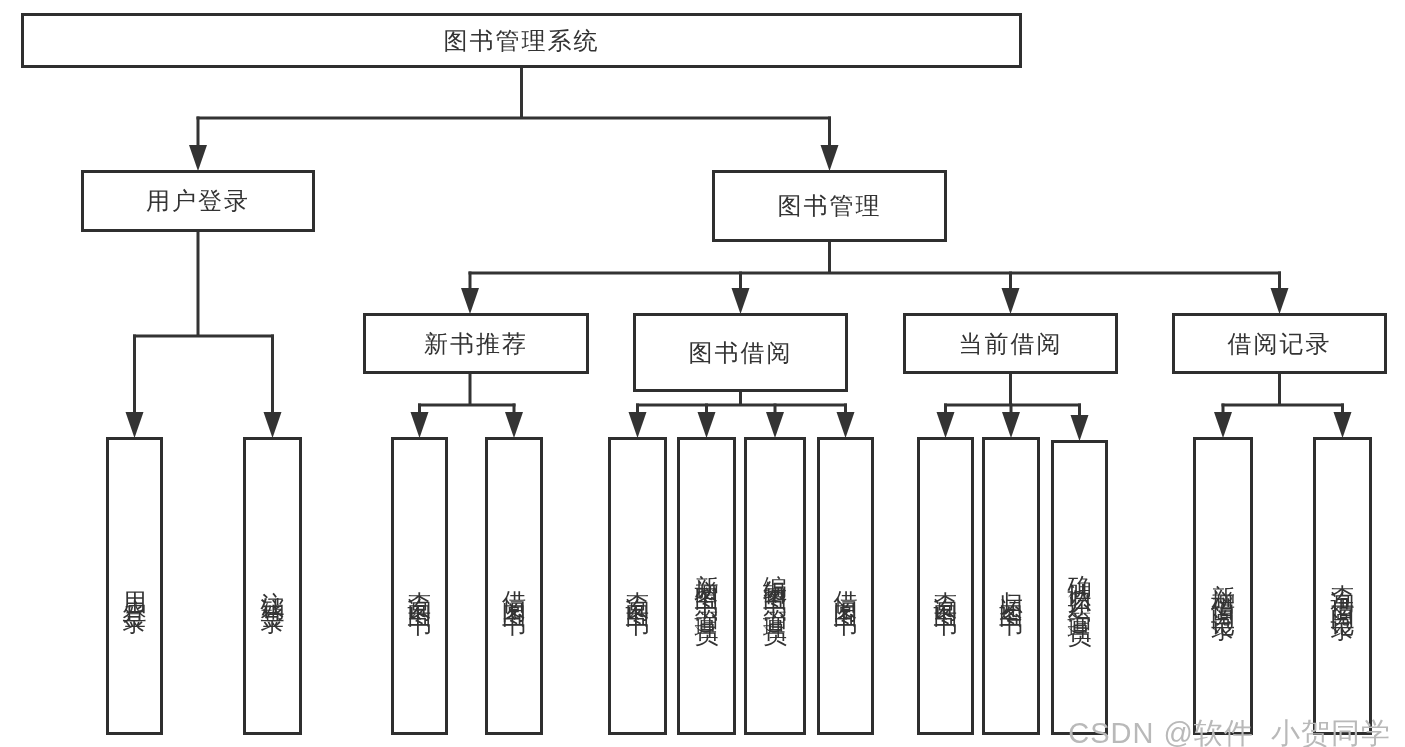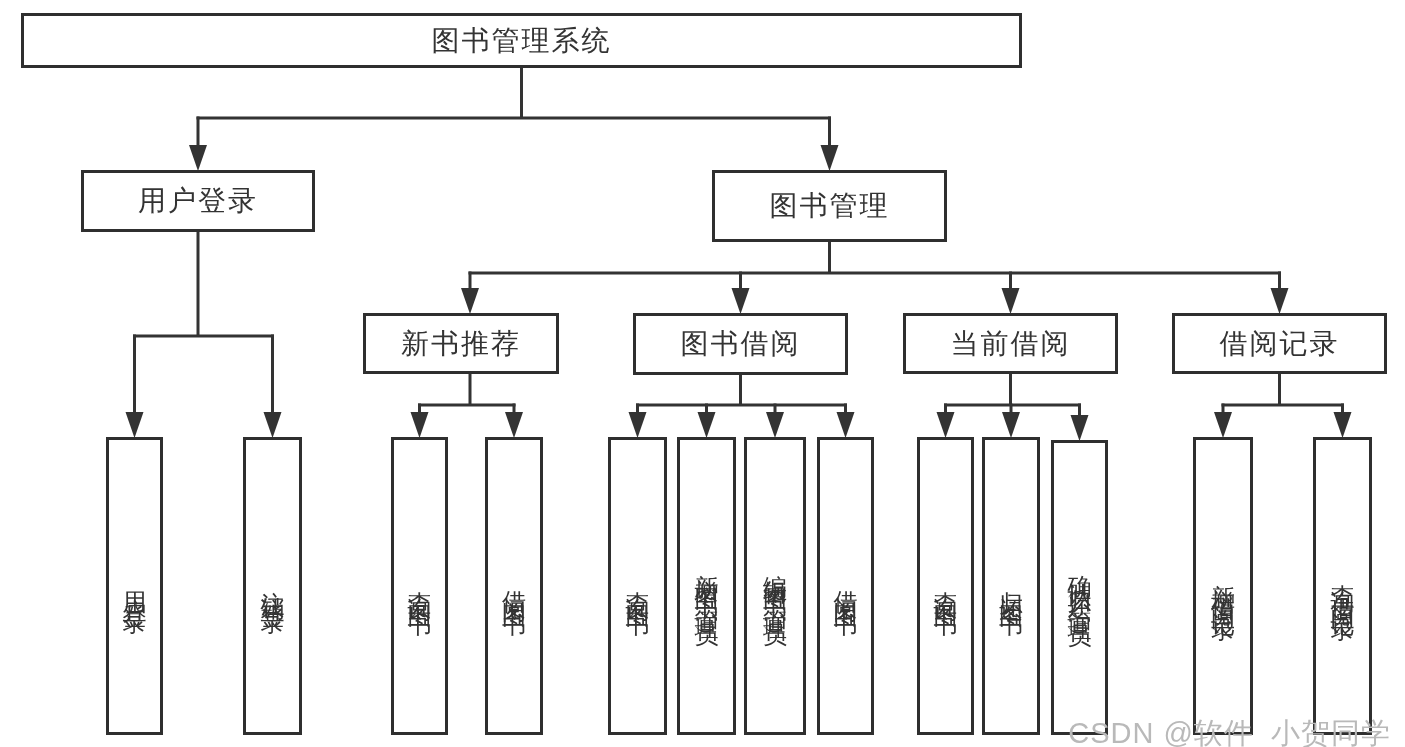--- a/index.html
+++ b/index.html
@@ -16,21 +16,21 @@
     box-sizing:border-box;
     background:#ffffff;
     border:3px solid #2f2f2f;
     display:flex;
     align-items:center;
     justify-content:center;
     color:#333333;
     z-index:2;
   }
   .node.h{
-    font-size:28px;
+    font-size:24px;
     letter-spacing:2px;
     white-space:nowrap;
   }
   .node.v{
     font-size:24px;
     writing-mode:vertical-rl;
     text-orientation:mixed;
     letter-spacing:7px;
     line-height:1.0;
   }
@@ -102,22 +102,22 @@
         <line x1="1223" y1="403.5" x2="1223" y2="420"></line>
         <polygon points="1214,412 1232,412 1223,438" stroke="none" fill="#333333"></polygon>
         <line x1="1342.5" y1="403.5" x2="1342.5" y2="420"></line>
         <polygon points="1333.5,412 1351.5,412 1342.5,438" stroke="none" fill="#333333"></polygon>
       </g>
     </svg>
   <div id="watermark" style="color: rgb(185, 185, 185);">CSDN @软件_小贺同学</div>
 <div class="node h" style="left: 21px; top: 13px; width: 1001px; height: 55px; border-color: rgb(47, 47, 47); color: rgb(51, 51, 51);">图书管理系统</div>
     <div class="node h" style="left: 81px; top: 170px; width: 234px; height: 62px; border-color: rgb(47, 47, 47); color: rgb(51, 51, 51);">用户登录</div>
     <div class="node h" style="left: 712px; top: 170px; width: 235px; height: 72px; border-color: rgb(47, 47, 47); color: rgb(51, 51, 51);">图书管理</div>
-    <div class="node h" style="left: 363px; top: 313px; width: 196px; height: 61px; border-color: rgb(47, 47, 47); color: rgb(51, 51, 51);">新书推荐</div>
-    <div class="node h" style="left: 633px; top: 313px; width: 215px; height: 62px; border-color: rgb(47, 47, 47); color: rgb(51, 51, 51);">图书借阅</div>
+    <div class="node h" style="left: 363px; top: 313px; width: 226px; height: 61px; border-color: rgb(47, 47, 47); color: rgb(51, 51, 51);">新书推荐</div>
+    <div class="node h" style="left: 633px; top: 313px; width: 215px; height: 79px; border-color: rgb(47, 47, 47); color: rgb(51, 51, 51);">图书借阅</div>
     <div class="node h" style="left: 903px; top: 313px; width: 215px; height: 61px; border-color: rgb(47, 47, 47); color: rgb(51, 51, 51);">当前借阅</div>
     <div class="node h" style="left: 1172px; top: 313px; width: 215px; height: 61px; border-color: rgb(47, 47, 47); color: rgb(51, 51, 51);">借阅记录</div>
     <div class="node v" style="left: 106px; top: 437px; width: 57px; height: 298px; border-color: rgb(47, 47, 47); color: rgb(51, 51, 51);">用户登录</div>
     <div class="node v" style="left: 243px; top: 437px; width: 59px; height: 298px; border-color: rgb(47, 47, 47); color: rgb(51, 51, 51);">注销登录</div>
     <div class="node v" style="left: 391px; top: 437px; width: 57px; height: 298px; border-color: rgb(47, 47, 47); color: rgb(51, 51, 51);">查询图书</div>
     <div class="node v" style="left: 485px; top: 437px; width: 58px; height: 298px; border-color: rgb(47, 47, 47); color: rgb(51, 51, 51);">借阅图书</div>
     <div class="node v" style="left: 608px; top: 437px; width: 59px; height: 298px; border-color: rgb(47, 47, 47); color: rgb(51, 51, 51);">查询图书</div>
     <div class="node v" style="left: 677px; top: 437px; width: 59px; height: 298px; border-color: rgb(47, 47, 47); color: rgb(51, 51, 51);">新增图书（管理员）</div>
     <div class="node v" style="left: 744px; top: 437px; width: 62px; height: 298px; border-color: rgb(47, 47, 47); color: rgb(51, 51, 51);">编辑图书（管理员）</div>
     <div class="node v" style="left: 817px; top: 437px; width: 57px; height: 298px; border-color: rgb(47, 47, 47); color: rgb(51, 51, 51);">借阅图书</div>

